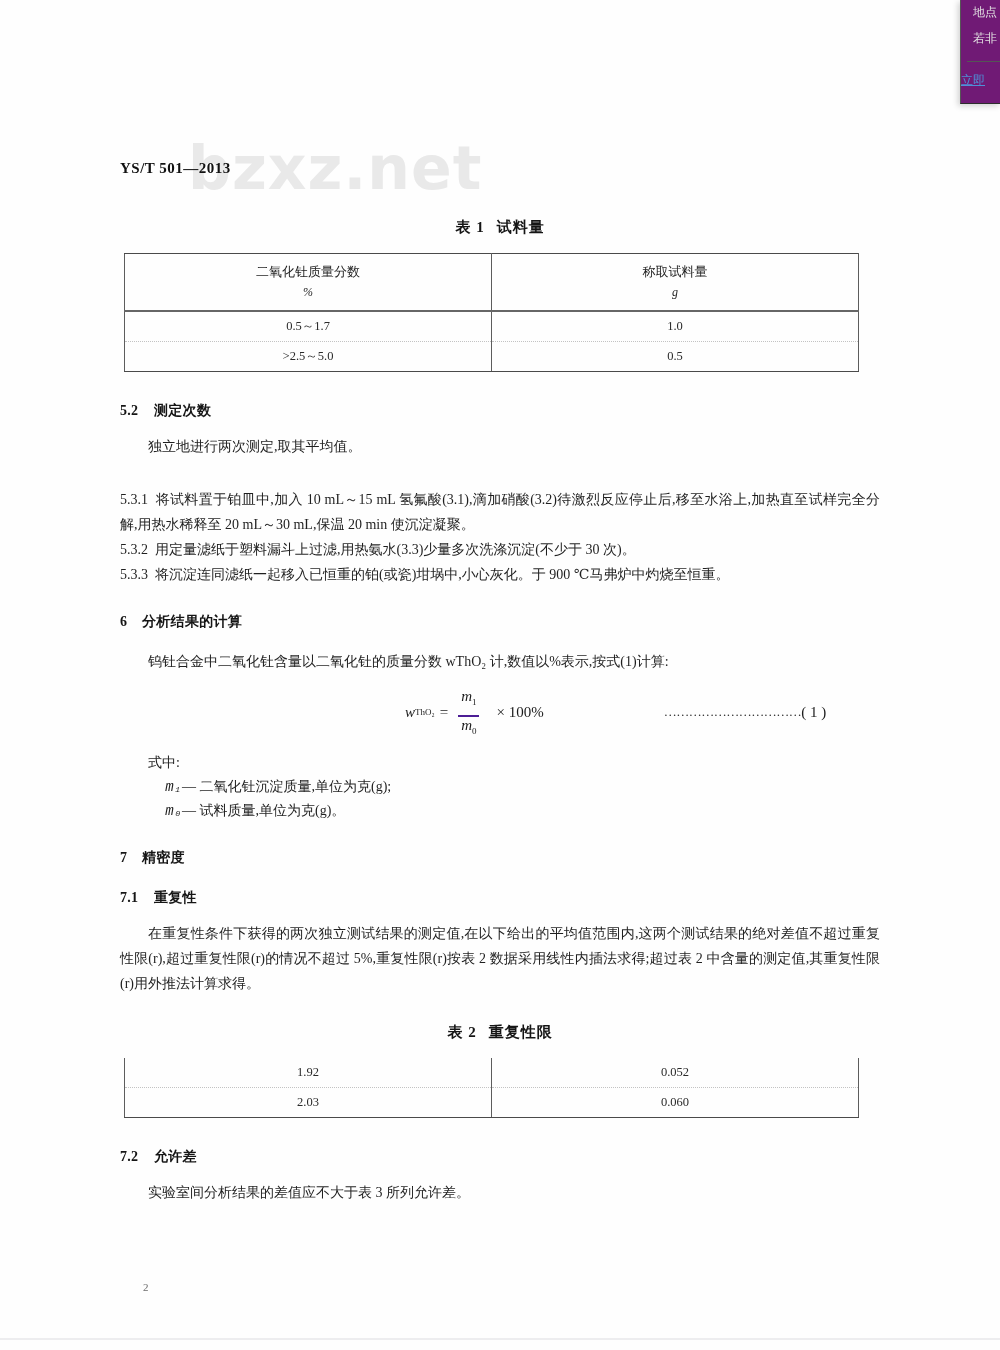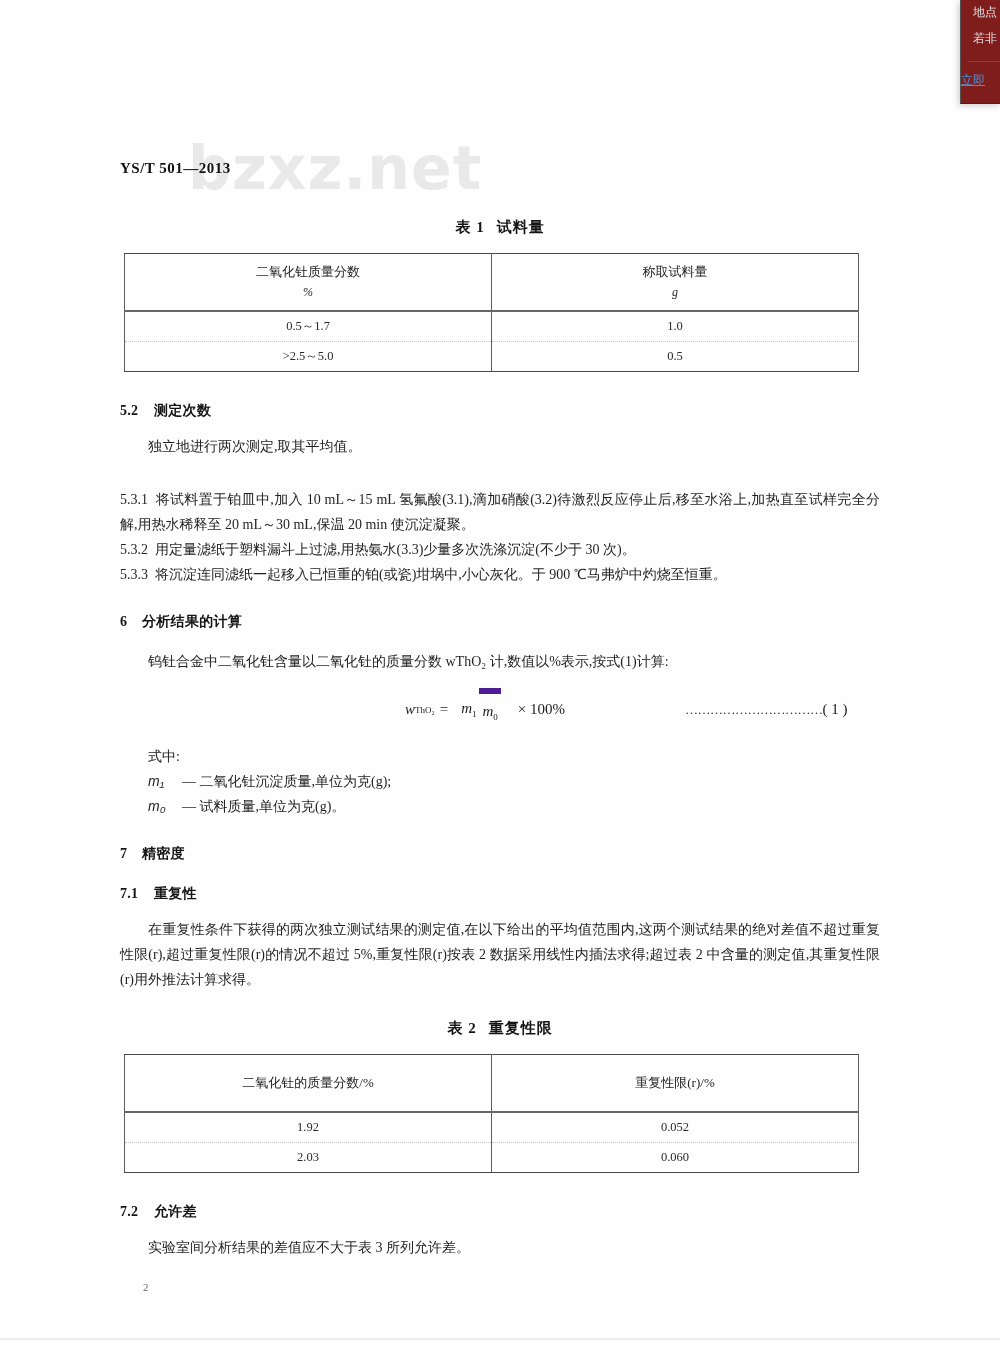--- a/index.html
+++ b/index.html
@@ -128,21 +128,21 @@
   .clause-h.major .num { min-width: 22px; }
 
   p.body-text {
     margin: 0;
     font-size: 14px;
     line-height: 25px;
     color: #1f1f1f;
     text-align: justify;
   }
   p.indent { text-indent: 28px; }
-  p.hang { margin: 0; font-family: Liberation Serif, serif; }
+  p.hang { margin: 0; }
   .sp-14 { height: 14px; }
   .sp-18 { height: 18px; }
   .sp-22 { height: 22px; }
   .sp-26 { height: 26px; }
   .sp-30 { height: 30px; }
 
   
   .formula-row {
     display: flex;
     align-items: center;
@@ -158,67 +158,68 @@
     white-space: nowrap;
   }
   .ital { font-style: italic; }
   .sub {
     font-size: 9px;
     vertical-align: sub;
     font-style: normal;
   }
   .frac {
     display: inline-flex;
-    flex-direction: row;
+    flex-direction: column;
     align-items: center;
     vertical-align: middle;
     margin: 0 5px;
     line-height: 1.15;
   }
   .frac .num-part { padding: 0 3px; }
-  .frac .den-part { padding: 9px 3px; border-top: 6px solid #4c1d95; }
+  .frac .den-part { padding: 0 3px; border-top: 2px solid #4c1d95; margin-top: 8px; }
   .eq-dots {
     margin-left: 120px;
     font-size: 13px;
     letter-spacing: -0.5px;
     color: #333;
     white-space: nowrap;
   }
 
   .legend-line {
     font-size: 14px;
     line-height: 24px;
     color: #1f1f1f;
     padding-left: 28px;
   }
   .legend-line .sym {
     display: inline-block;
     min-width: 34px;
     font-style: italic;
-    font-family: Liberation Sans, sans-serif;
+    font-family: Liberation Mono, monospace;
+    text-align: right;
   }
 
   
   .page-number {
     position: absolute;
     left: 143px;
     top: 1281px;
     font-size: 11px;
     color: #6d6d6d;
     font-family: "Liberation Serif", serif;
   }
 
   
   .overlay-popup {
     position: absolute;
     left: 960px;
     top: 0;
     width: 40px;
     height: 103px;
-    background: #7f1d1d;
+    background: #701a75;
     border-left: 1px solid #565656;
     border-bottom: 1px solid #2d2d2d;
     box-shadow: -2px 2px 6px rgba(0,0,0,0.18);
     overflow: hidden;
     font-family: "DejaVu Sans", sans-serif;
   }
   .overlay-popup .ov-line {
     color: #e2e2e2;
     font-size: 12px;
     white-space: nowrap;
@@ -350,24 +351,20 @@
     <p class="body-text indent">在重复性条件下获得的两次独立测试结果的测定值,在以下给出的平均值范围内,这两个测试结果的绝对差值不超过重复性限(r),超过重复性限(r)的情况不超过 5%,重复性限(r)按表 2 数据采用线性内插法求得;超过表 2 中含量的测定值,其重复性限(r)用外推法计算求得。</p>
 
     <div class="sp-14"></div>
 
     <div class="table-caption">
       <span>表 2</span><span class="cap-gap"></span><span>重复性限</span>
     </div>
 
     <table class="std-table">
       <tbody>
-          <tr class="head-row">
-        <td>二氧化钍的质量分数/%</td>
-        <td>重复性限(r)/%</td>
-      </tr>
       <tr class="body-row">
         <td>1.92</td>
         <td>0.052</td>
       </tr>
       <tr class="body-row last">
         <td>2.03</td>
         <td>0.060</td>
       </tr>
     </tbody>
       </table>

